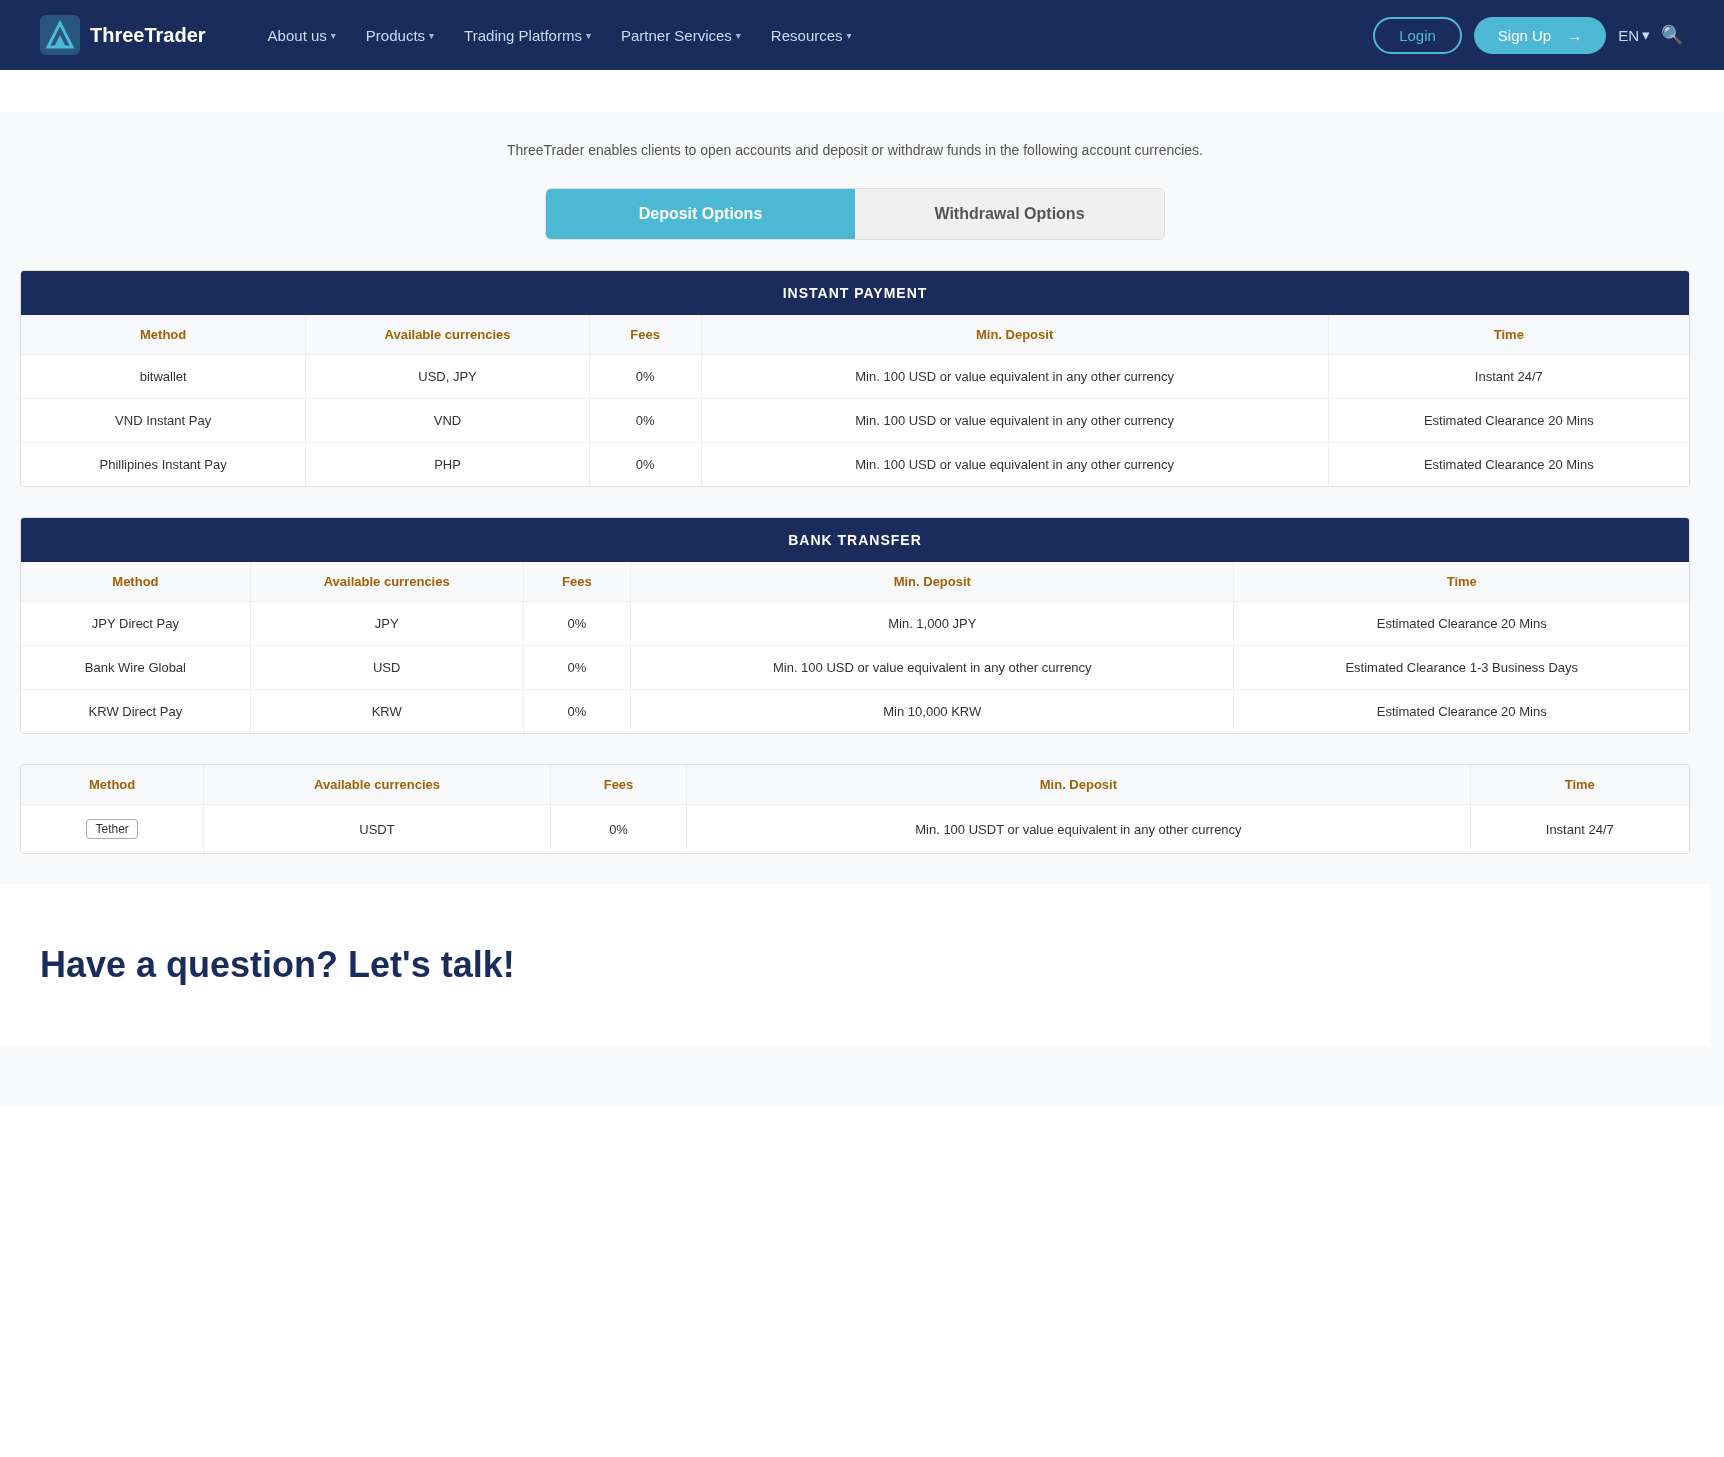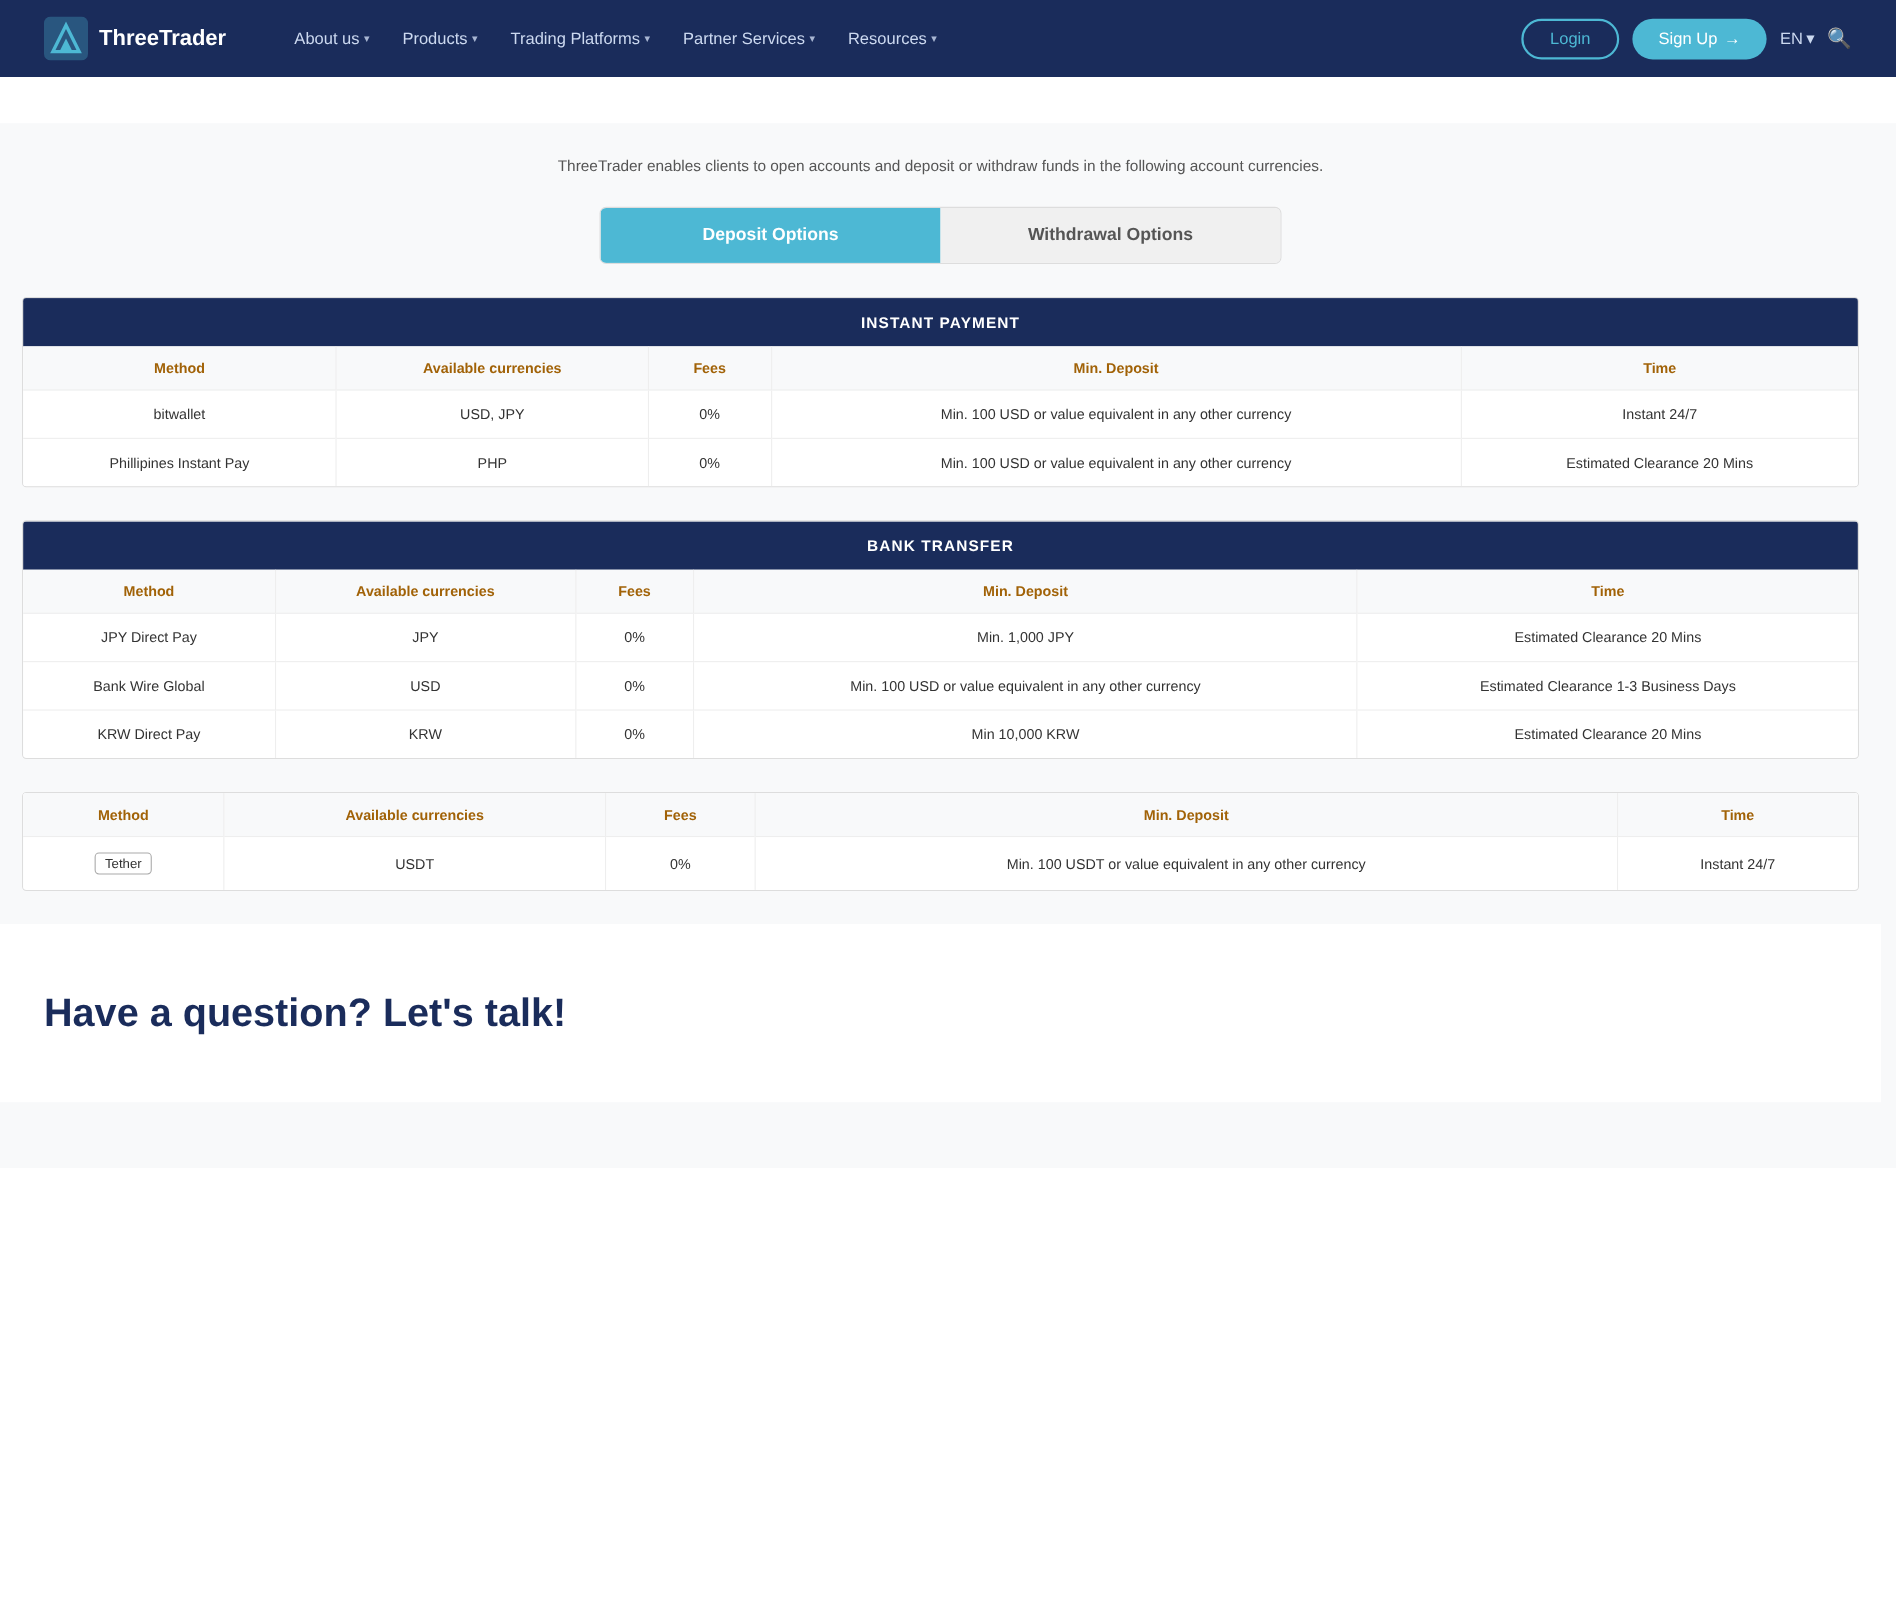--- a/index.html
+++ b/index.html
@@ -64,21 +64,21 @@
     .btn-signup {
       background: #4db8d4;
       color: #fff;
       border: none;
       padding: 10px 24px;
       border-radius: 25px;
       font-size: 15px;
       cursor: pointer;
       display: flex;
       align-items: center;
-      gap: 6px;
+      gap: 16px;
     }
     .lang-select {
       color: #ccd9f0;
       background: transparent;
       border: none;
       font-size: 15px;
       cursor: pointer;
       display: flex;
       align-items: center;
       gap: 3px;
@@ -278,20 +278,27 @@
       </thead>
       <tbody>
         <tr>
           <td>bitwallet</td>
           <td>USD, JPY</td>
           <td>0%</td>
           <td>Min. 100 USD or value equivalent in any other currency</td>
           <td>Instant 24/7</td>
         </tr>
         <tr>
+          <td>VND Instant Pay</td>
+          <td>VND</td>
+          <td>0%</td>
+          <td>Min. 100 USD or value equivalent in any other currency</td>
+          <td>Estimated Clearance 20 Mins</td>
+        </tr>
+        <tr>
           <td>Phillipines Instant Pay</td>
           <td>PHP</td>
           <td>0%</td>
           <td>Min. 100 USD or value equivalent in any other currency</td>
           <td>Estimated Clearance 20 Mins</td>
         </tr>
       </tbody>
     </table>
   </div>
 

